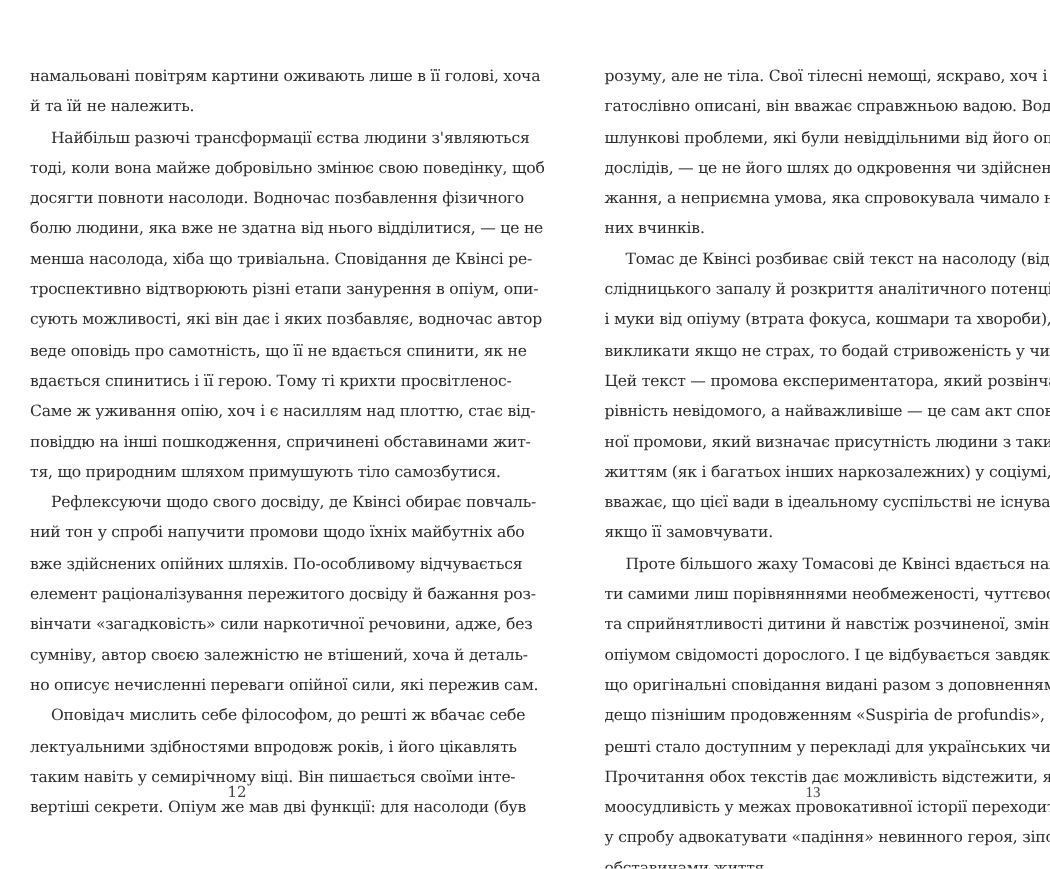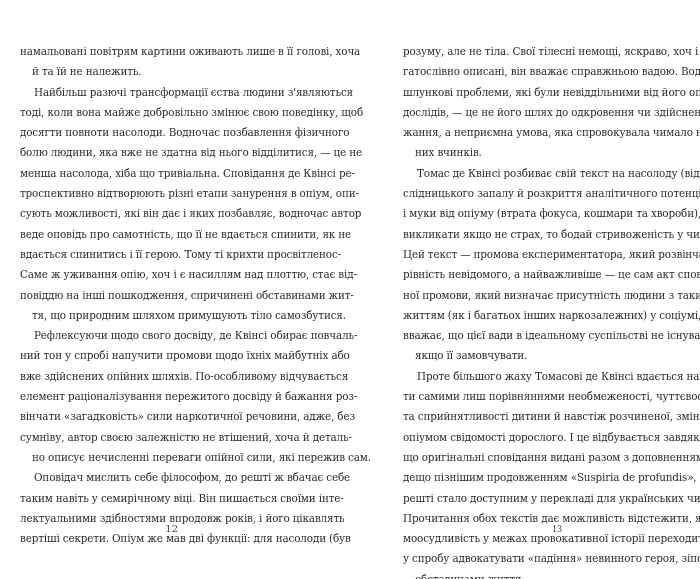--- a/index.html
+++ b/index.html
@@ -11,23 +11,23 @@
     .page { position: absolute; top: 0; width: 350px; height: 579px; }
     .page.left { left: 0; }
     .page.right { left: 350px; }
     .text {
       position: absolute; top: 41px; width: 277px;
       font-size: 10.4px; line-height: 20.3px; letter-spacing: -0.15px;
     }
     .page.left .text { left: 20px; }
     .page.right .text { left: 53px; }
     .line { display: block; white-space: nowrap; text-align: justify; text-align-last: justify; height: 20.3px; overflow: visible; }
-    .line.last { text-align-last: left; margin-left: 12px; }
+    .line.last { text-align-last: left; }
     .line.indent { padding-left: 14px; }
-    .pnum { position: absolute; top: 523px; font-size: 10px; color: #444; width: 40px; text-align: right; }
+    .pnum { position: absolute; top: 523px; font-size: 10px; color: #444; width: 40px; text-align: center; }
     .page.left .pnum { left: 138px; }
     .page.right .pnum { left: 172px; font-family: Liberation Serif, serif; }
   </style>
 </head>
 <body>
 
 <div class="page left">
   <div class="text">
     <span class="line">намальовані повітрям картини оживають лише в її голові, хоча</span>
     <span class="line last">й та їй не належить.</span>
@@ -44,22 +44,22 @@
     <span class="line">повіддю на інші пошкодження, спричинені обставинами жит-</span>
     <span class="line last">тя, що природним шляхом примушують тіло самозбутися.</span>
     <span class="line indent">Рефлексуючи щодо свого досвіду, де Квінсі обирає повчаль-</span>
     <span class="line">ний тон у спробі напучити промови щодо їхніх майбутніх або</span>
     <span class="line">вже здійснених опійних шляхів. По-особливому відчувається</span>
     <span class="line">елемент раціоналізування пережитого досвіду й бажання роз-</span>
     <span class="line">вінчати «загадковість» сили наркотичної речовини, адже, без</span>
     <span class="line">сумніву, автор своєю залежністю не втішений, хоча й деталь-</span>
     <span class="line last">но описує нечисленні переваги опійної сили, які пережив сам.</span>
     <span class="line indent">Оповідач мислить себе філософом, до решті ж вбачає себе</span>
+    <span class="line">лектуальними здібностями впродовж років, і його цікавлять</span>
     <span class="line">таким навіть у семирічному віці. Він пишається своїми інте-</span>
-    <span class="line">лектуальними здібностями впродовж років, і його цікавлять</span>
     <span class="line">вертіші секрети. Опіум же мав дві функції: для насолоди (був</span>
 
   </div>
   <div class="pnum">12</div>
 </div>
 
 <div class="page right">
   <div class="text">
     <span class="line">розуму, але не тіла. Свої тілесні немощі, яскраво, хоч і неба-</span>
     <span class="line">гатослівно описані, він вважає справжньою вадою. Водночас</span>

